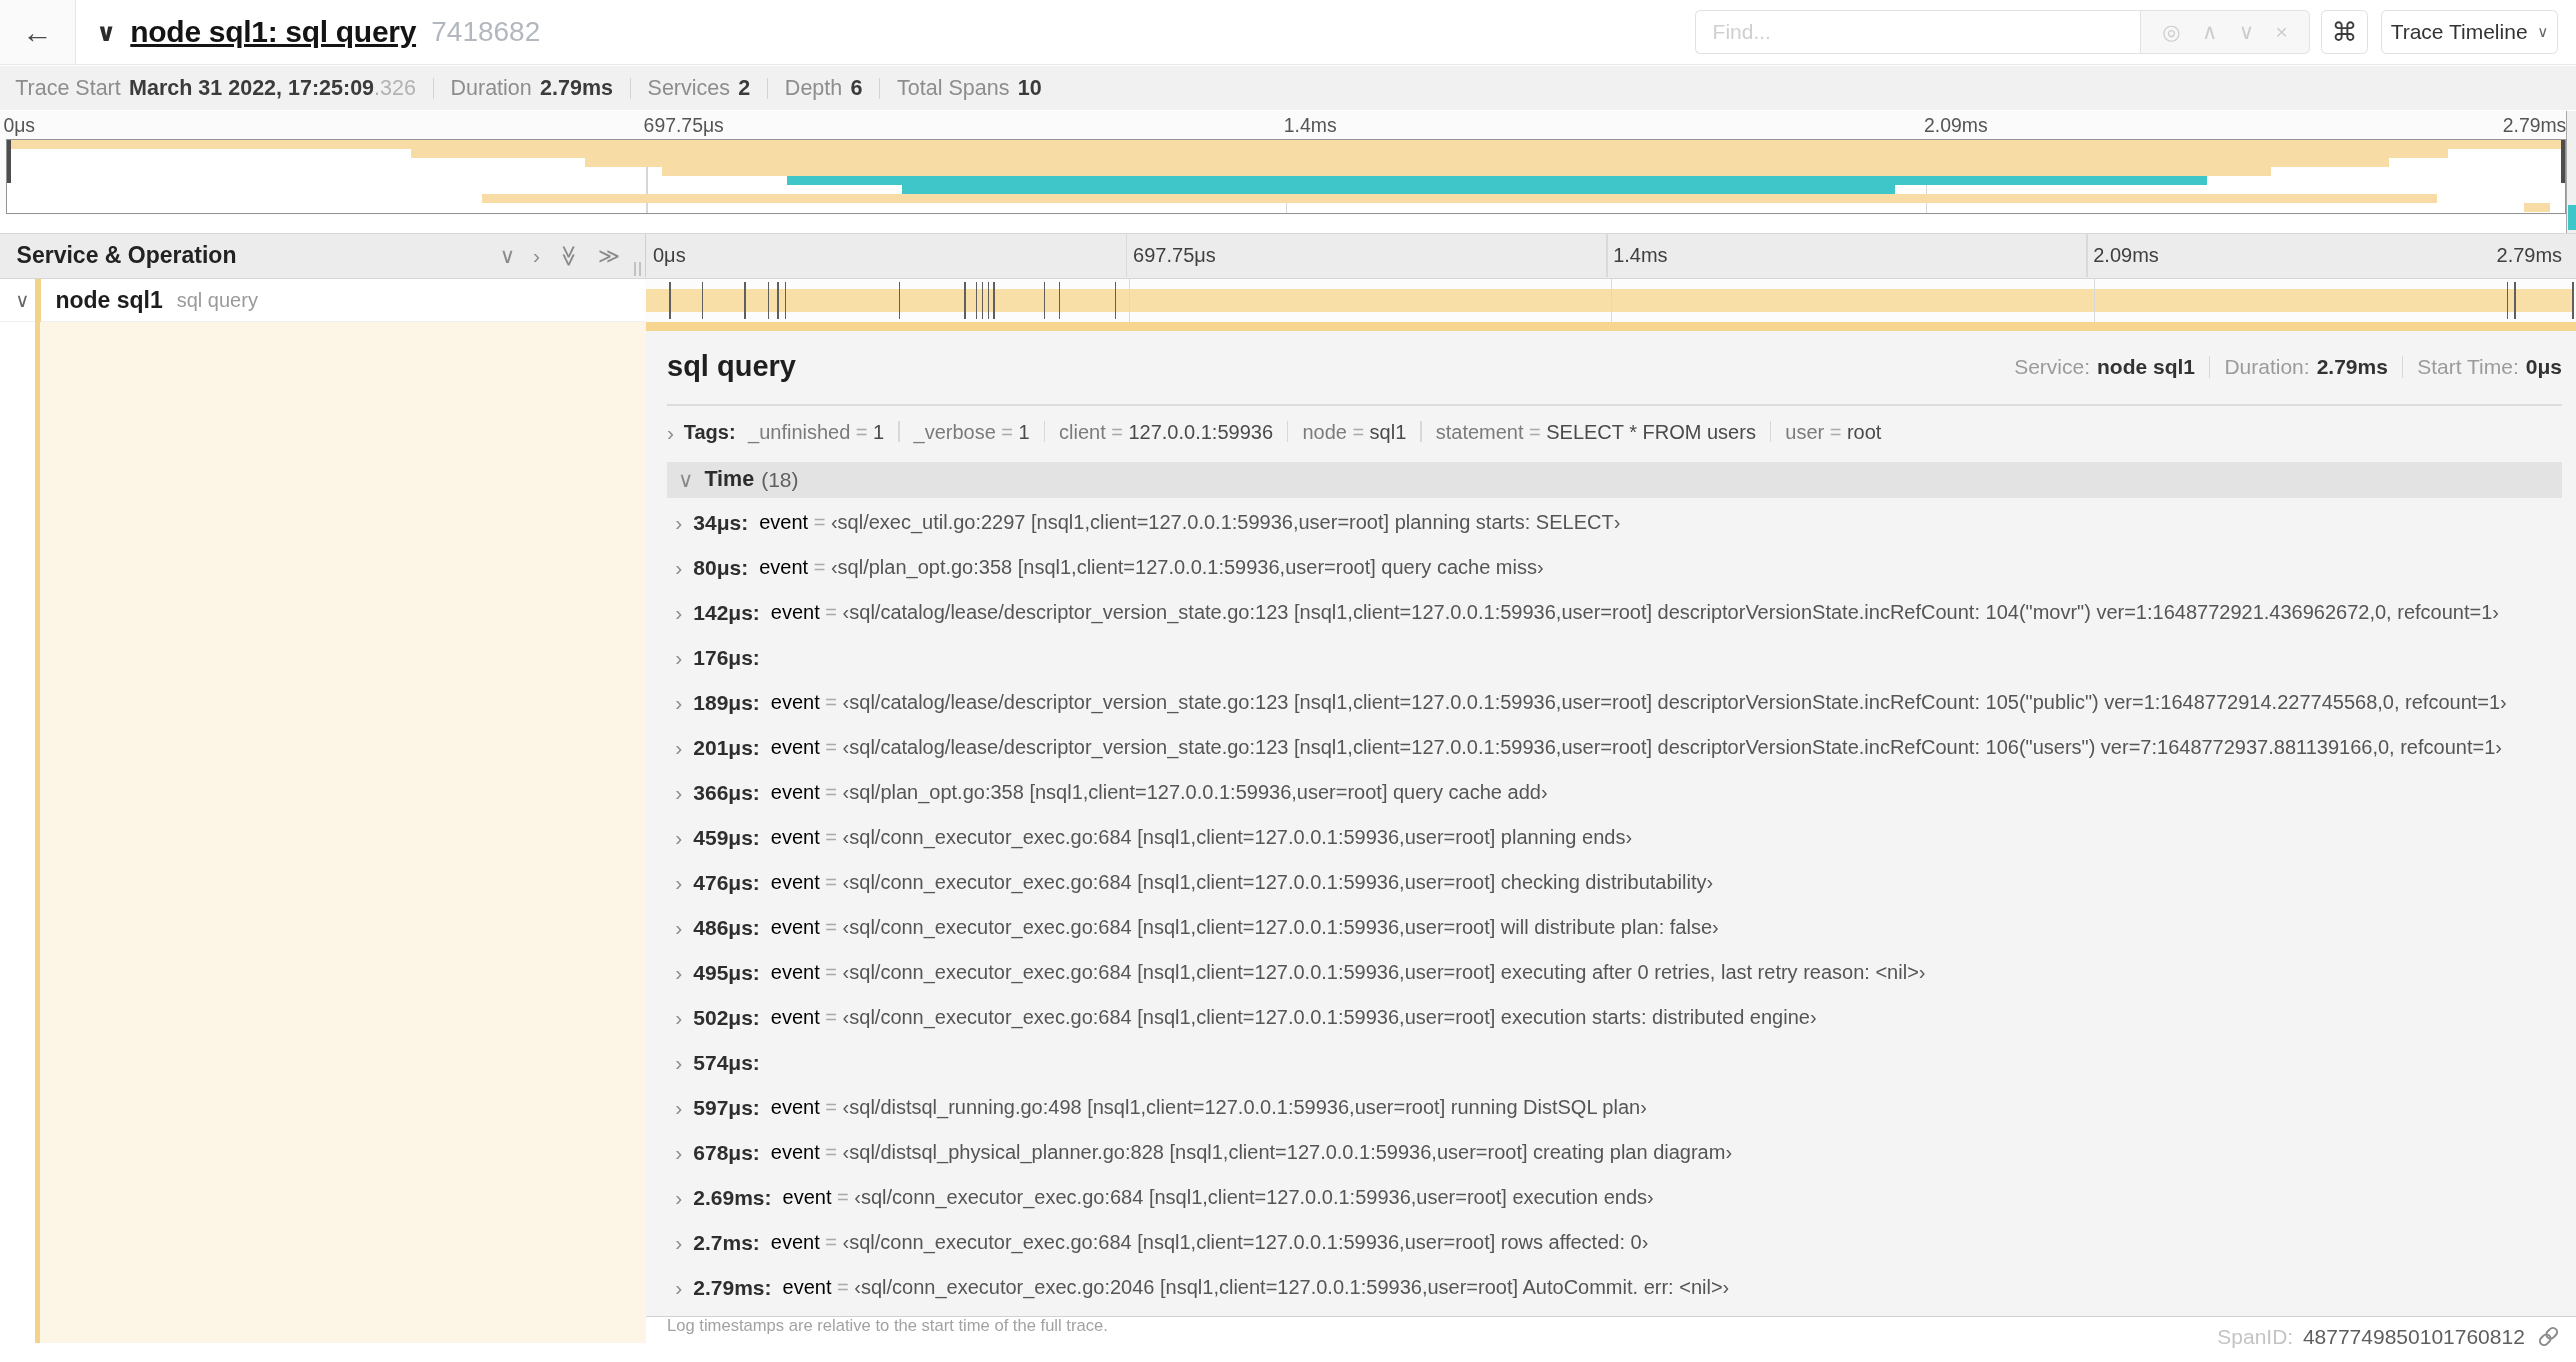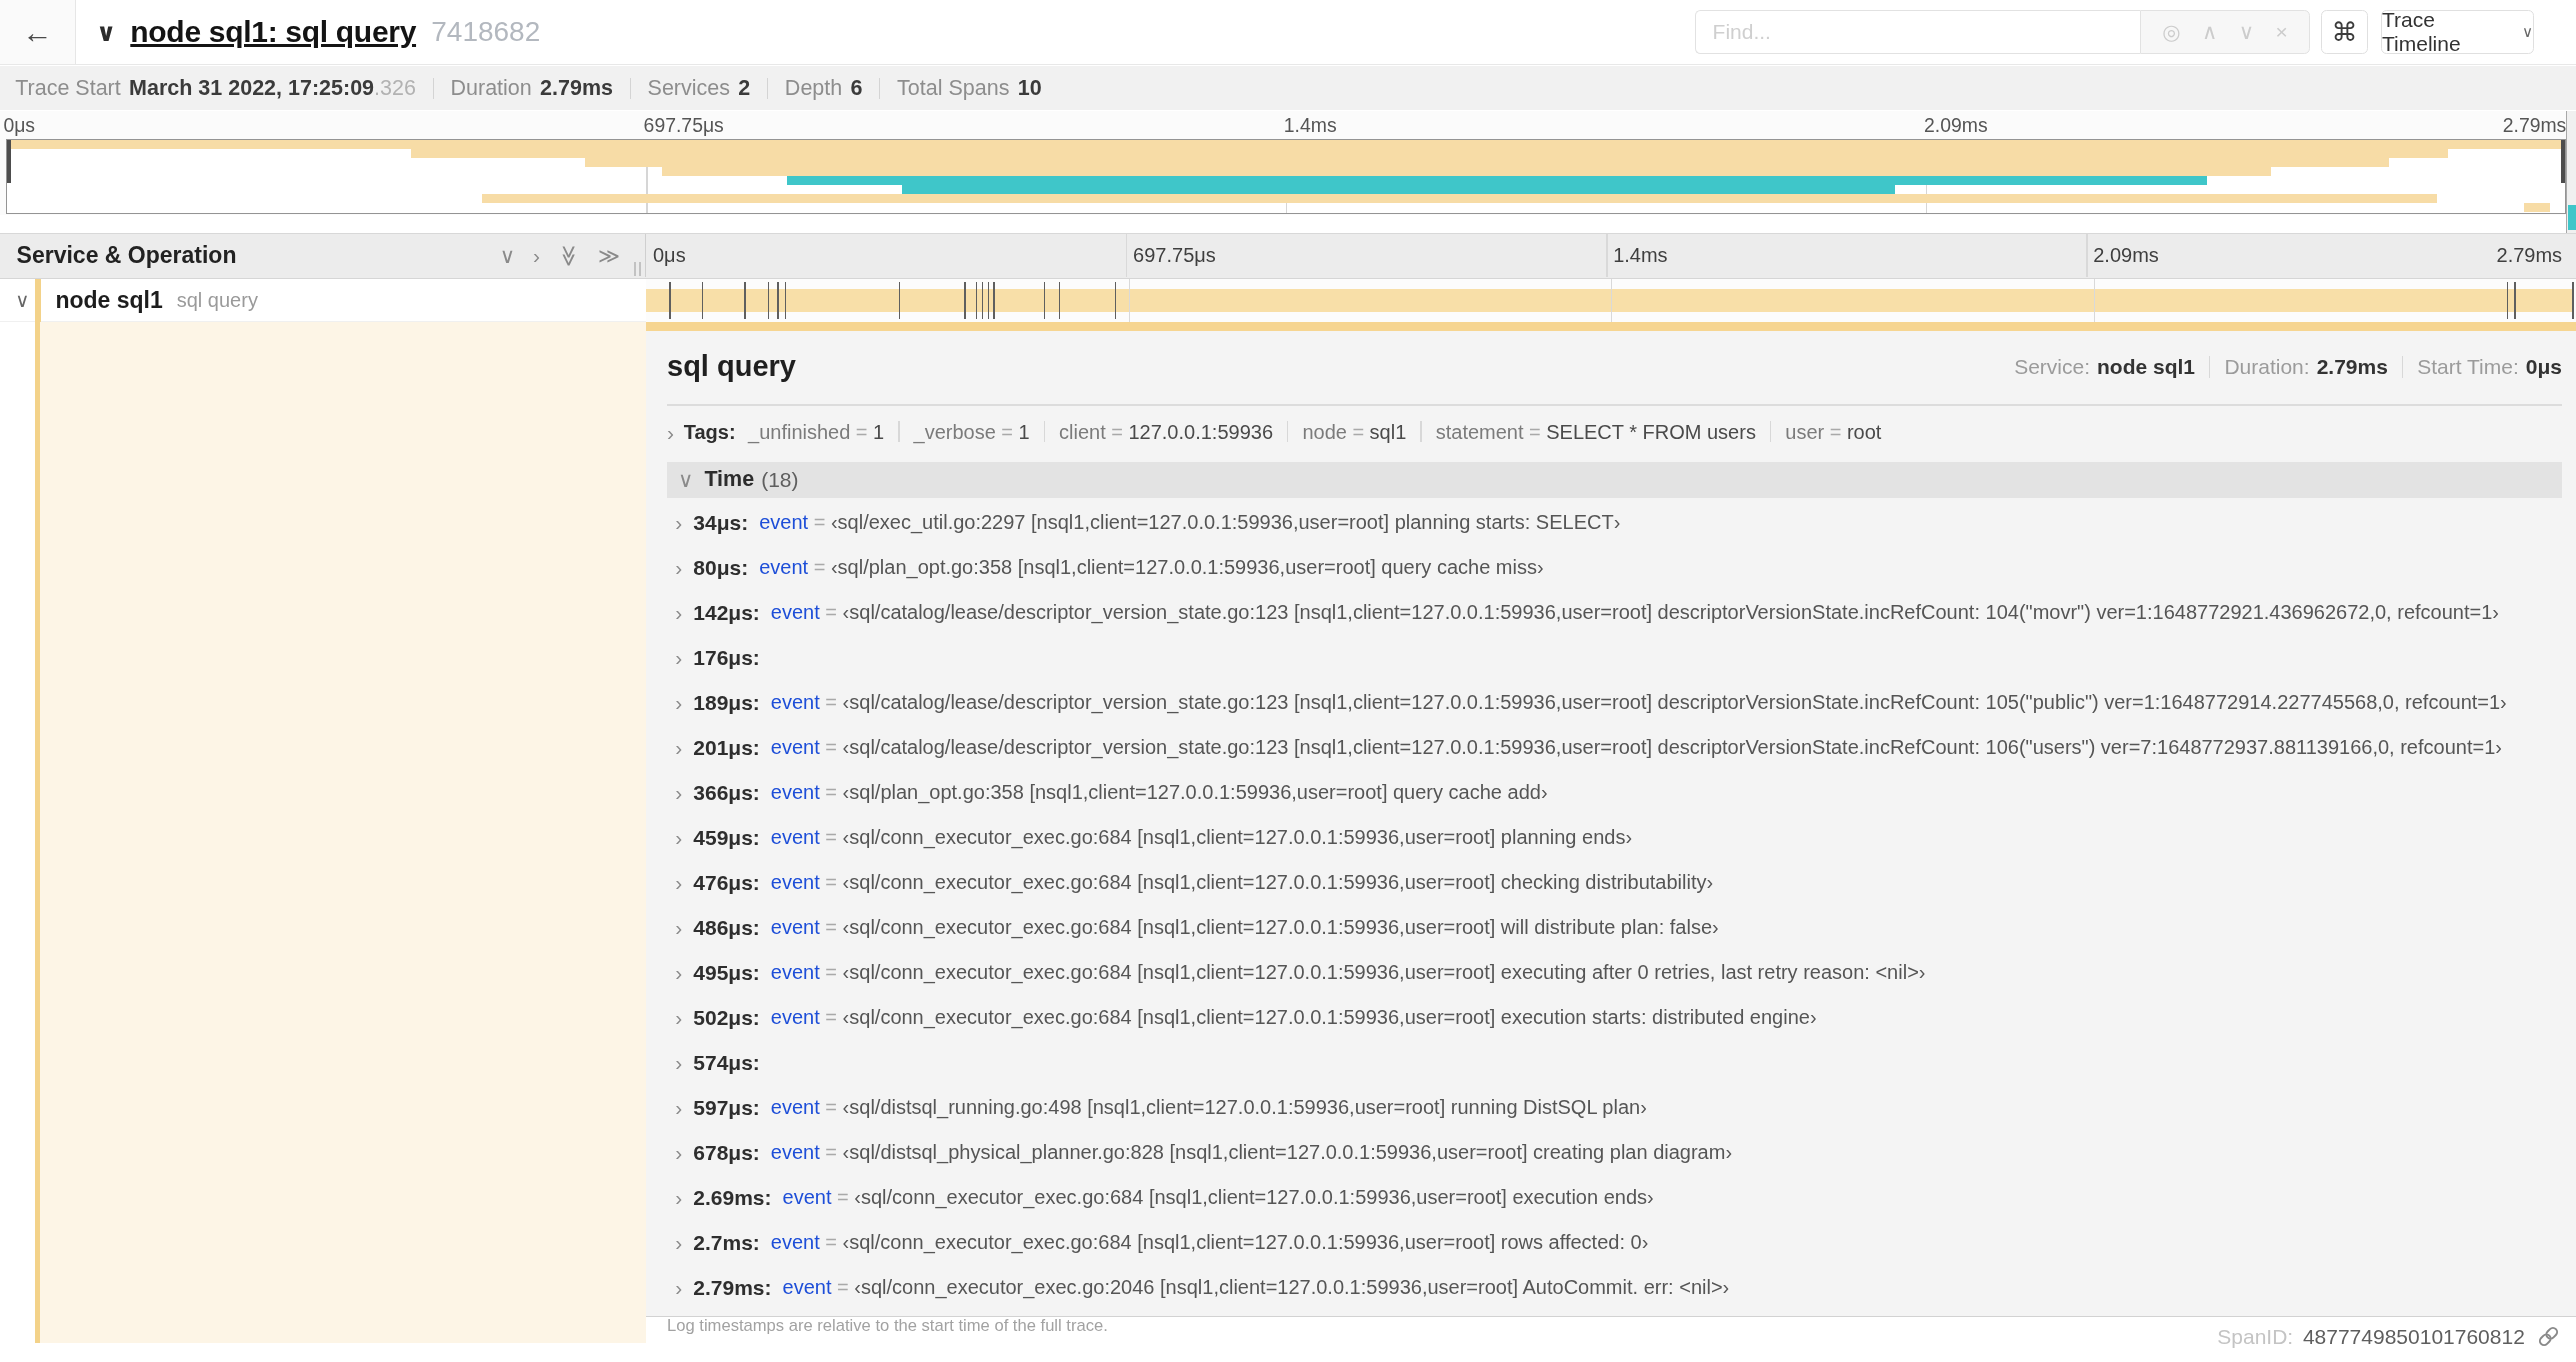--- a/index.html
+++ b/index.html
@@ -21,21 +21,21 @@
                 font-size:21px; color:#555; padding:0 16.6px; outline:none;
                 font-family:"Liberation Sans","DejaVu Sans",sans-serif; }
   .find-input::placeholder { color:#cfcfcf; }
   .find-suffix { position:absolute; left:2140px; top:10.4px; width:170px; height:44px; background:#f7f7f7;
                  border:1.4px solid #e2e2e2; border-radius:0 5.5px 5.5px 0; display:flex; align-items:center;
                  justify-content:space-evenly; color:#ccc; font-size:21px; }
   .find-suffix span { cursor:pointer; }
   .kbd-btn { position:absolute; left:2321px; top:10.4px; width:47px; height:44px; border:1.4px solid #e0e0e0;
              border-radius:5.5px; display:flex; align-items:center; justify-content:center; font-size:26px;
              color:#3c3c3c; background:#fff; cursor:pointer; }
-  .view-btn { position:absolute; left:2381px; top:10.4px; width:153px; height:44px; border:1.4px solid #e0e0e0;
+  .view-btn { position:absolute; left:2381px; top:10.4px; width:177px; height:44px; border:1.4px solid #e0e0e0;
               border-radius:5.5px; display:flex; align-items:center; justify-content:center; gap:9.7px;
               font-size:21px; color:#333; background:#fff; cursor:pointer; }
   .view-btn .vchev { font-size:15.2px; color:#666; }
 
   
   .summary { position:absolute; left:0; top:66px; width:2576px; height:44px; background:#f1f1f1;
              display:flex; align-items:center; padding-left:15.2px; font-size:21.5px; }
   .sum-item { display:flex; align-items:baseline; }
   .sum-label { color:#8d8d8d; margin-right:8.3px; }
   .sum-value { color:#3b3b3b; font-weight:bold; }
@@ -114,21 +114,21 @@
   .logs-header { margin-top:16.6px; height:36px; background:#e3e3e3; display:flex; align-items:center;
                  padding-left:11px; cursor:pointer; }
   .logs-label { font-size:21.5px; font-weight:bold; color:#2c2c2c; margin:0 7px 0 11px; }
   .logs-count { font-size:21px; color:#5f5f5f; }
 
   .log-list { margin-top:2.8px; }
   .log-row { height:45px; display:flex; align-items:center; white-space:nowrap; cursor:pointer; }
   .log-row .row-chevron { margin-left:8.3px; }
   .log-ts { font-size:21px; font-weight:bold; color:#2e2e2e; margin-left:11px; }
   .log-text { font-size:20px; color:#555; margin-left:11px; }
-  .log-key { color:#1d4ed8; }
+  .log-key { color:#000000; }
   .log-eq { color:#a9a9a9; }
   .logs-footer { font-size:16.6px; color:#a2a2a2; margin-top:5.5px; }
 
   .spanid-row { position:absolute; right:15.2px; top:1324px; display:flex; align-items:center; font-size:21px; }
   .spanid-label { color:#c4c4c4; margin-right:9.7px; }
   .spanid-value { color:#5e5e5e; }
   .link-icon { margin-left:11px; cursor:pointer; }
 </style>
 </head>
 <body>

